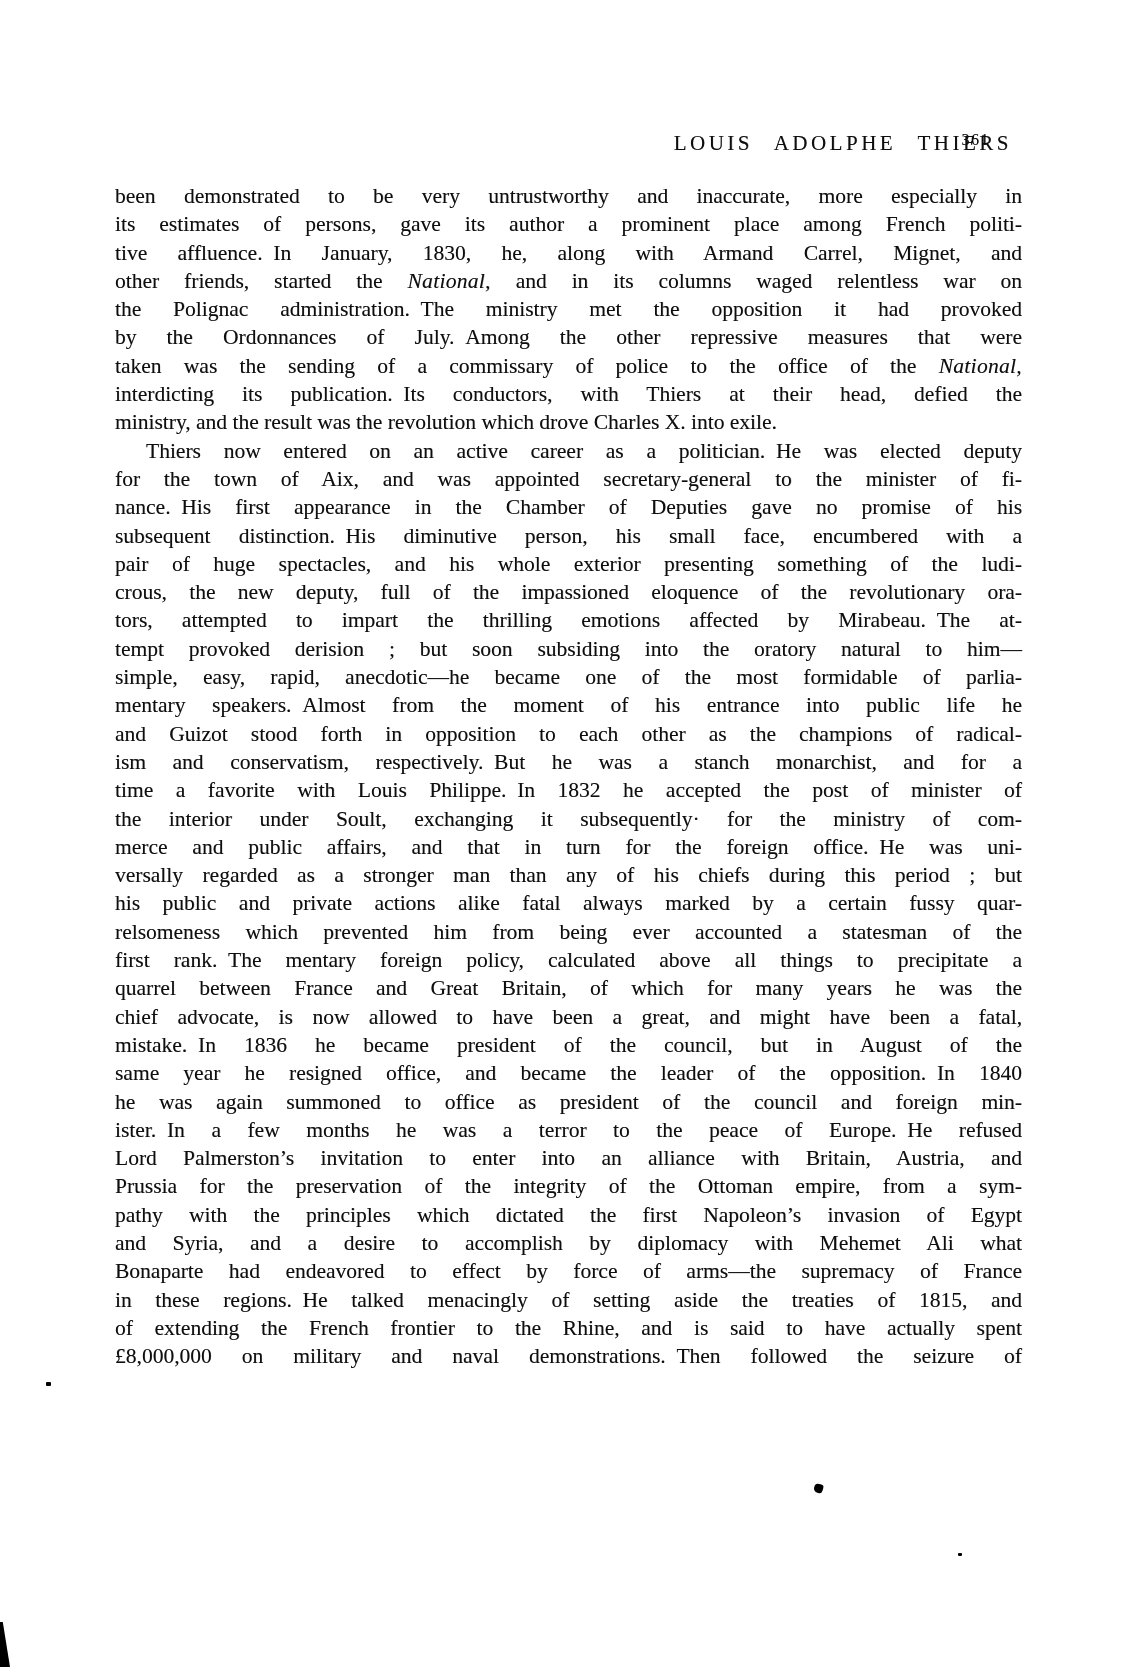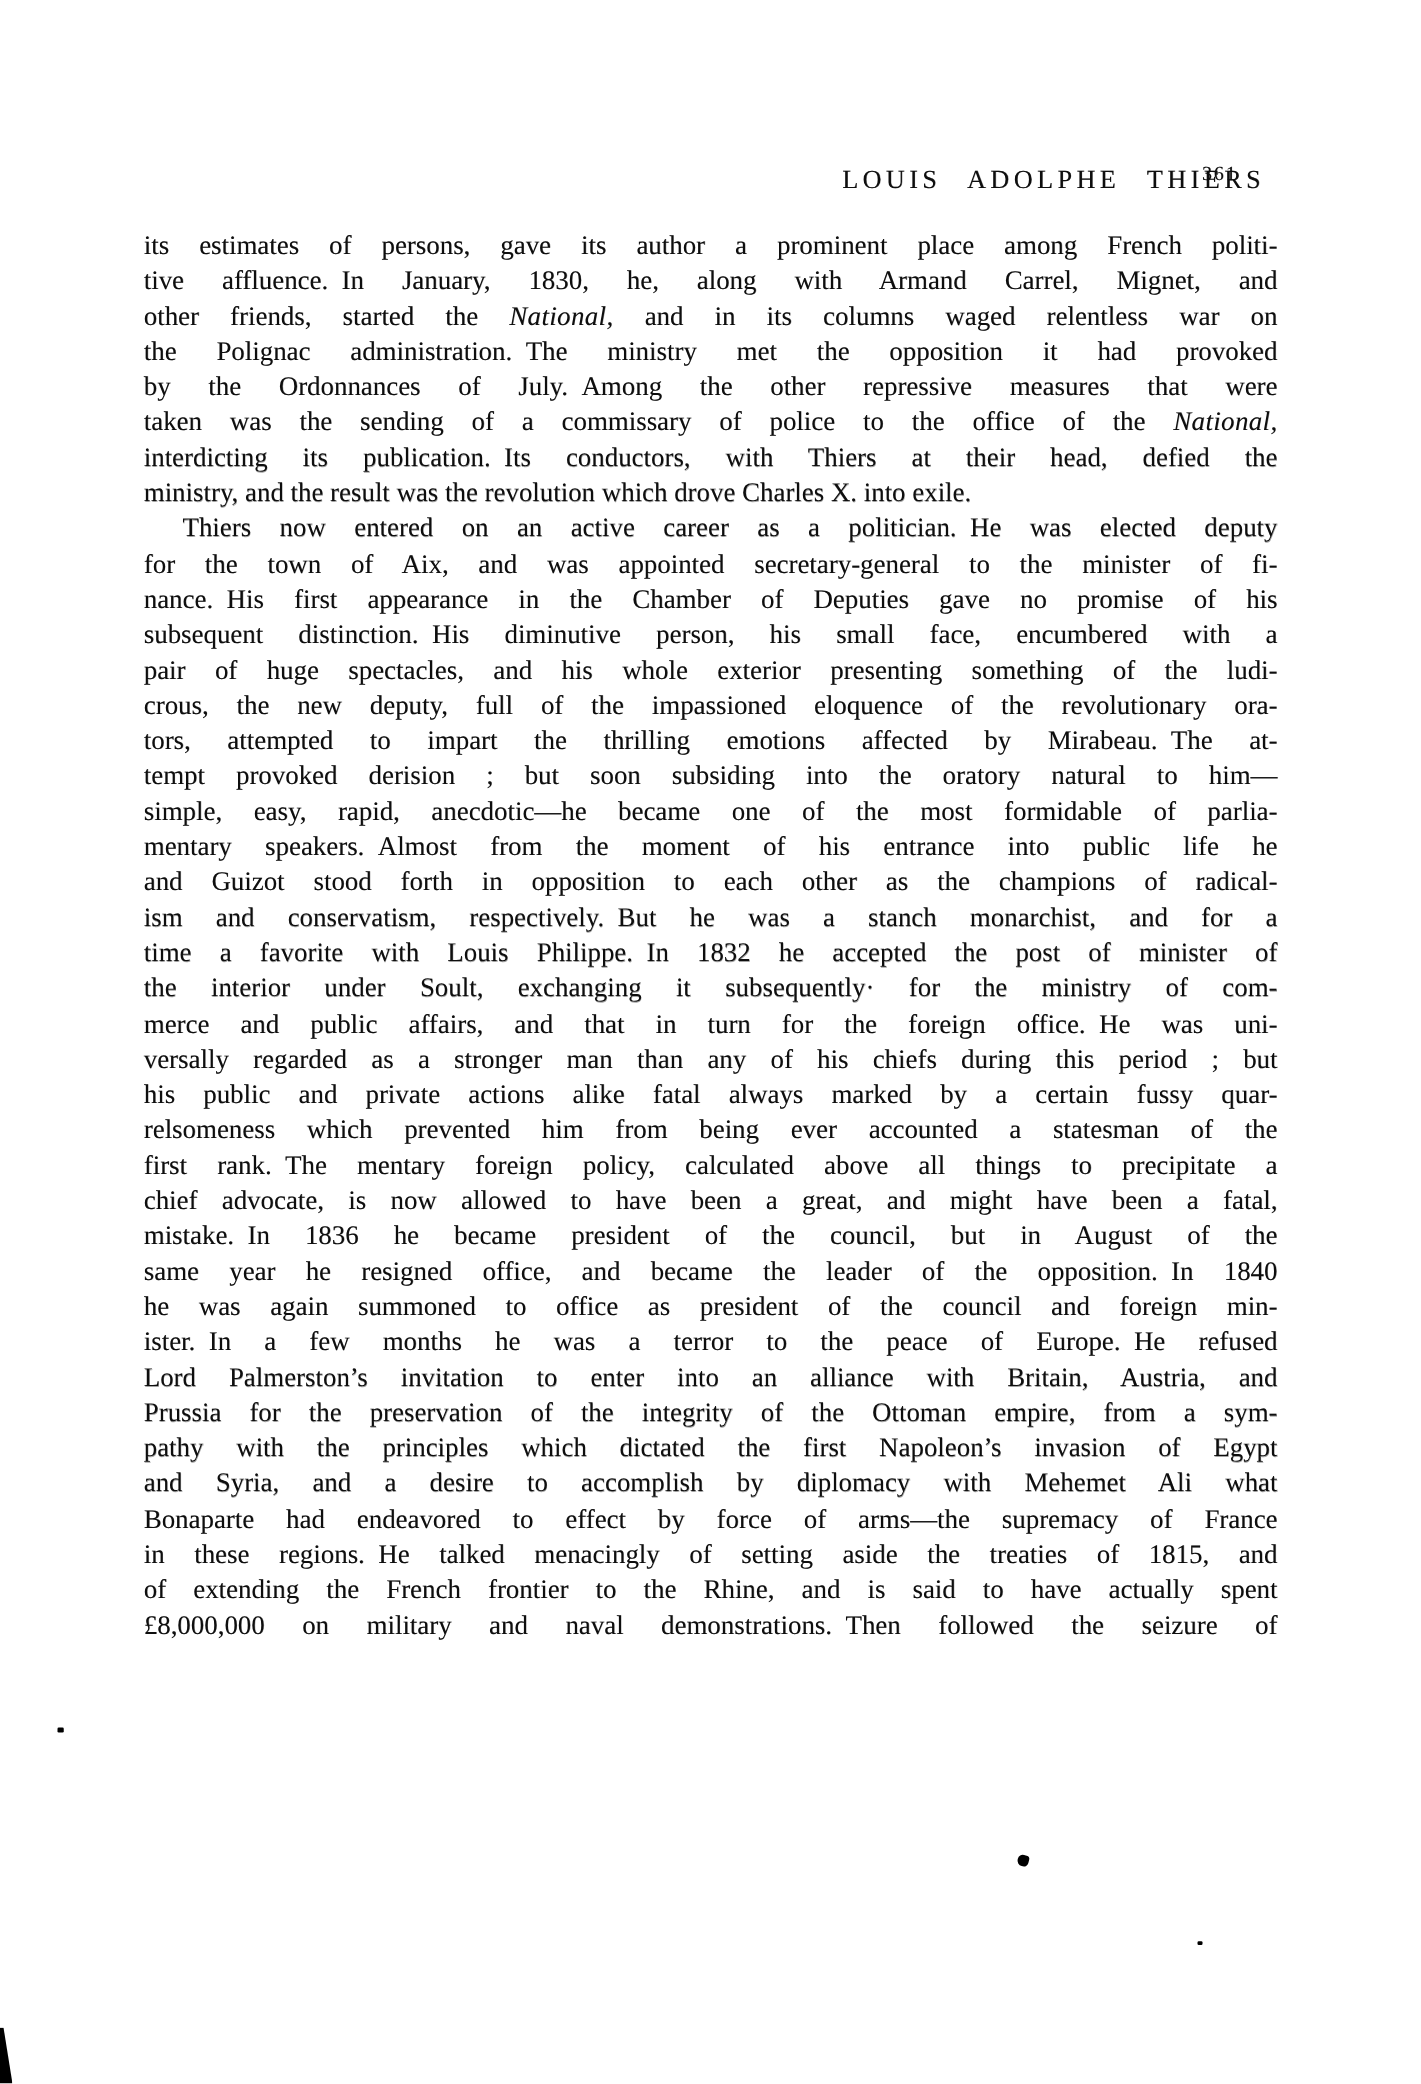--- a/index.html
+++ b/index.html
@@ -54,20 +54,21 @@
 <body>
 
 <div class="page" style="--ink: #0e0e0e; --paper: #ffffff;">
 
   <div class="header">
     <div class="running-title">LOUIS ADOLPHE THIERS</div>
     <div class="page-number">361</div>
   </div>
 
   <div class="text-block">
+      <div class="line">been demonstrated to be very untrustworthy and inaccurate, more especially in</div>
       <div class="line">its estimates of persons, gave its author a prominent place among French politi-</div>
       <div class="line">tive affluence. In January, 1830, he, along with Armand Carrel, Mignet, and</div>
       <div class="line">other friends, started the <em>National,</em> and in its columns waged relentless war on</div>
       <div class="line">the Polignac administration. The ministry met the opposition it had provoked</div>
       <div class="line">by the Ordonnances of July. Among the other repressive measures that were</div>
       <div class="line">taken was the sending of a commissary of police to the office of the <em>National,</em></div>
       <div class="line">interdicting its publication. Its conductors, with Thiers at their head, defied the</div>
       <div class="line justify-off">ministry, and the result was the revolution which drove Charles X. into exile.</div>
       <div class="line indent">Thiers now entered on an active career as a politician. He was elected deputy</div>
       <div class="line">for the town of Aix, and was appointed secretary-general to the minister of fi-</div>
@@ -81,20 +82,21 @@
       <div class="line">mentary speakers. Almost from the moment of his entrance into public life he</div>
       <div class="line">and Guizot stood forth in opposition to each other as the champions of radical-</div>
       <div class="line">ism and conservatism, respectively. But he was a stanch monarchist, and for a</div>
       <div class="line">time a favorite with Louis Philippe. In 1832 he accepted the post of minister of</div>
       <div class="line">the interior under Soult, exchanging it subsequently· for the ministry of com-</div>
       <div class="line">merce and public affairs, and that in turn for the foreign office. He was uni-</div>
       <div class="line">versally regarded as a stronger man than any of his chiefs during this period ; but</div>
       <div class="line">his public and private actions alike fatal always marked by a certain fussy quar-</div>
       <div class="line">relsomeness which prevented him from being ever accounted a statesman of the</div>
       <div class="line">first rank. The mentary foreign policy, calculated above all things to precipitate a</div>
+      <div class="line">quarrel between France and Great Britain, of which for many years he was the</div>
       <div class="line">chief advocate, is now allowed to have been a great, and might have been a fatal,</div>
       <div class="line">mistake. In 1836 he became president of the council, but in August of the</div>
       <div class="line">same year he resigned office, and became the leader of the opposition. In 1840</div>
       <div class="line">he was again summoned to office as president of the council and foreign min-</div>
       <div class="line">ister. In a few months he was a terror to the peace of Europe. He refused</div>
       <div class="line">Lord Palmerston’s invitation to enter into an alliance with Britain, Austria, and</div>
       <div class="line">Prussia for the preservation of the integrity of the Ottoman empire, from a sym-</div>
       <div class="line">pathy with the principles which dictated the first Napoleon’s invasion of Egypt</div>
       <div class="line">and Syria, and a desire to accomplish by diplomacy with Mehemet Ali what</div>
       <div class="line">Bonaparte had endeavored to effect by force of arms—the supremacy of France</div>

